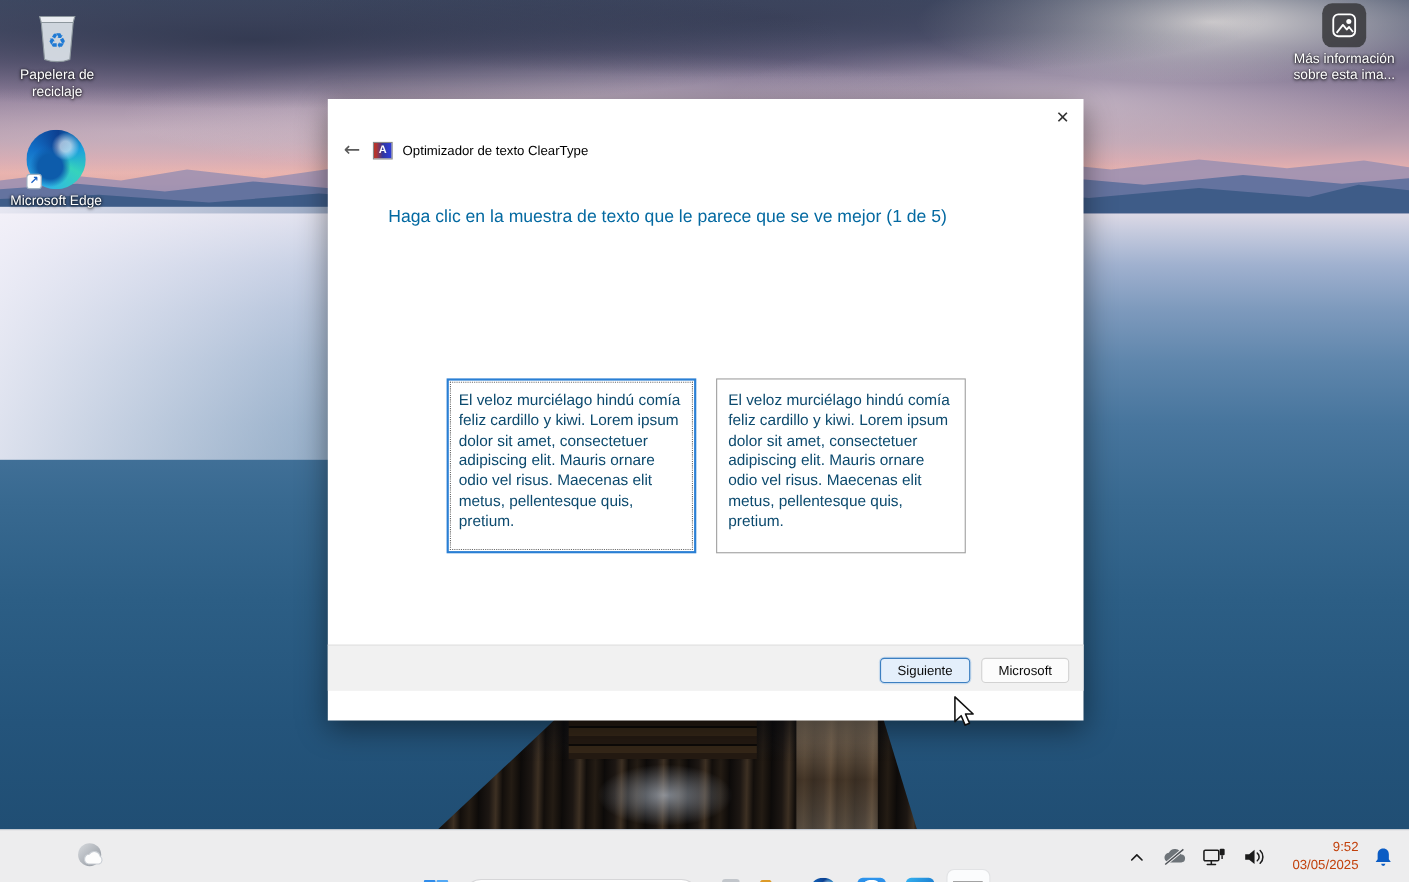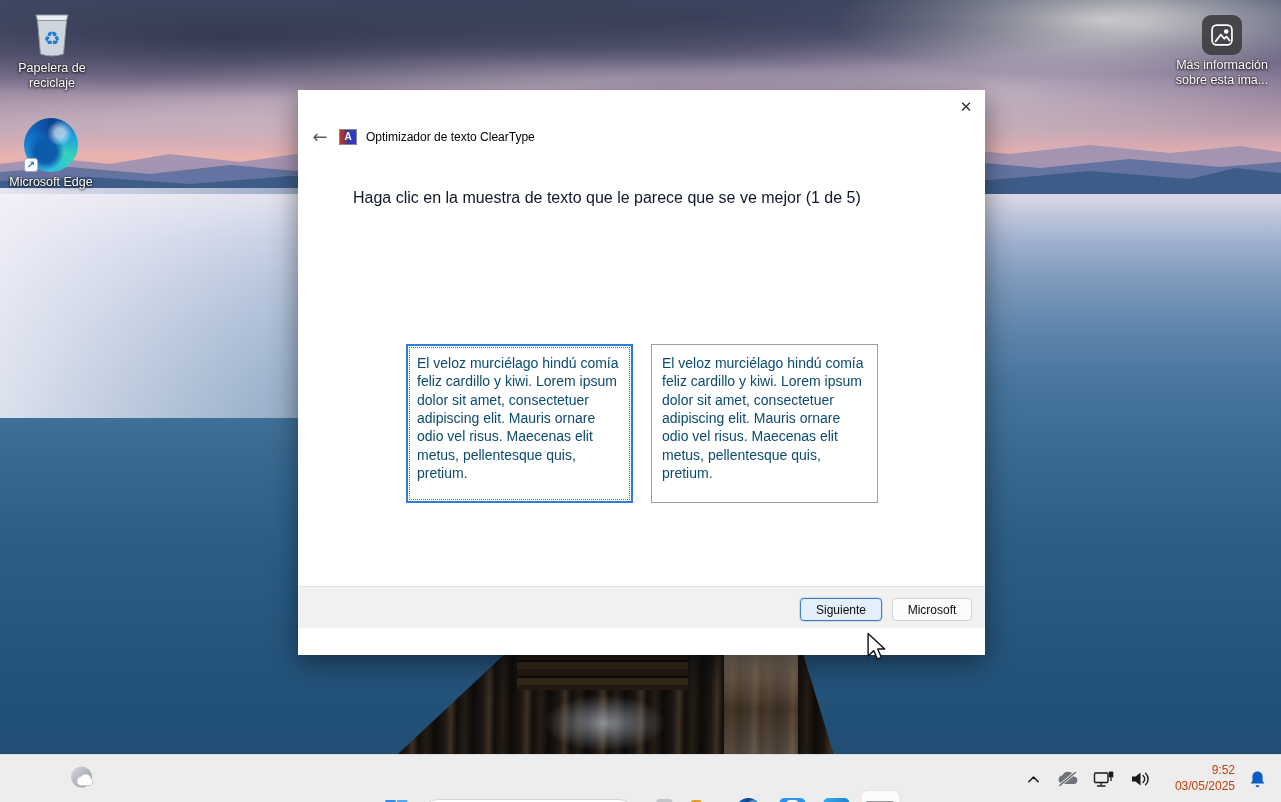--- a/index.html
+++ b/index.html
@@ -67,21 +67,21 @@
     font-size:15px; color:#333; cursor:default; display:flex; align-items:center; justify-content:center;
     font-family:"DejaVu Sans",sans-serif; }
   .dlg-header { position:absolute; left:12px; top:36px; display:flex; align-items:center; gap:10px; }
   .back-arrow { font-size:18px; color:#5a5a5a; width:20px; text-align:center;
     font-family:"DejaVu Sans",sans-serif; cursor:default; background:none; border:none; }
   .ct-mini { width:16px; height:14px; background:linear-gradient(90deg,#b5342c 12%,#31379e 50%,#2f3bd0 88%);
     outline:1px solid #8a8a8a; color:#fff; font-size:10px; font-weight:bold; display:flex;
     align-items:center; justify-content:center; line-height:1; }
   .ct-mini::after { content:""; }
   .dlg-title { font-size:12px; color:#000; }
-  .dlg-heading { position:absolute; left:55px; top:99px; font-size:16px; color:#0f172a; }
+  .dlg-heading { position:absolute; left:55px; top:99px; font-size:16px; color:#0369a1; }
   .sample { position:absolute; top:254px; width:227px; height:159px; background:#fff; cursor:pointer; }
   .sample.sel { left:108px; border:2px solid #2a7fd4; }
   .sample.sel::after { content:""; position:absolute; inset:1px; border:1px dotted #6b6b6b; pointer-events:none; }
   .sample.plain { left:353px; border:1px solid #9f9f9f; }
   .sample-text { padding:8px 9px; font-size:14px; line-height:1.31; color:#0c4a6e; }
   .sample.plain .sample-text { padding:9px 10px; }
   .dlg-footer { position:absolute; left:0; top:496px; width:100%; height:42px; background:#f1f1f1;
     border-top:1px solid #e2e2e2; }
   .btn { position:absolute; top:11px; height:23px; font-size:12px; color:#0b0b0b; border-radius:4px;
     cursor:default; font-family:inherit; }
@@ -174,21 +174,21 @@
     <div class="dicon-label">Papelera de reciclaje</div>
   </div>
 
   <div class="dicon" style="left:5px; top:118px; width:92px;">
     <div class="edge-logo edge-big">
       <span class="shortcut-badge">↗</span>
     </div>
     <div class="dicon-label">Microsoft Edge</div>
   </div>
 
-  <div class="dicon" style="left:1166px; top:15px; width:112px;justify-content:flex-end;">
+  <div class="dicon" style="left:1166px; top:3px; width:112px;justify-content:flex-end;">
     <div class="spot-icon">
       <svg width="26" height="26" viewBox="0 0 34 34">
         <rect x="4" y="4" width="26" height="26" rx="6" fill="none" stroke="#fff" stroke-width="2.2"></rect>
         <circle cx="22.5" cy="12.5" r="3" fill="#fff"></circle>
         <path d="M8 26 L15.5 16.5 L20 22 L22.8 19 L27.5 25" fill="none" stroke="#fff" stroke-width="2.2" stroke-linejoin="round"></path>
       </svg>
     </div>
     <div class="dicon-label">Más información sobre esta ima...</div>
   </div>
 

